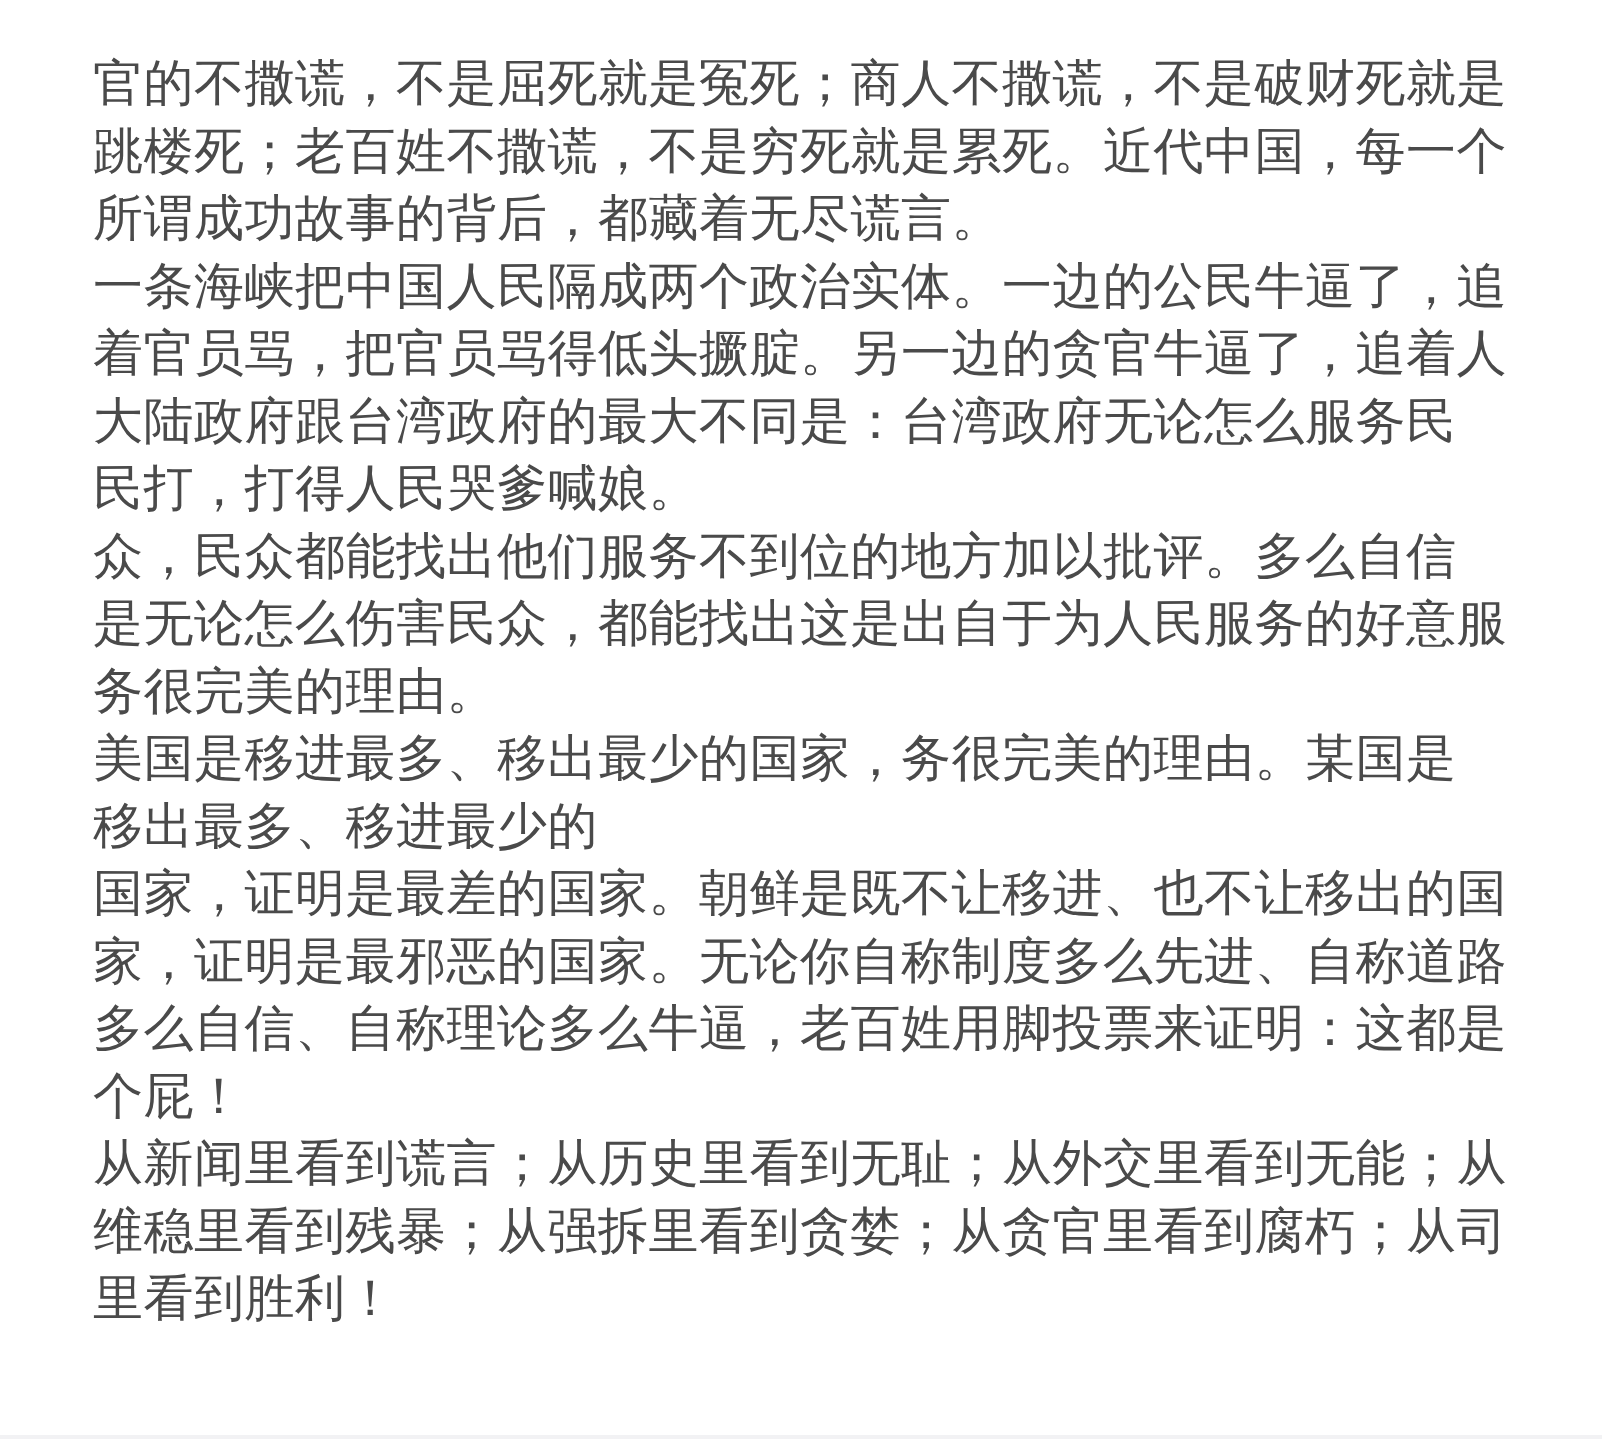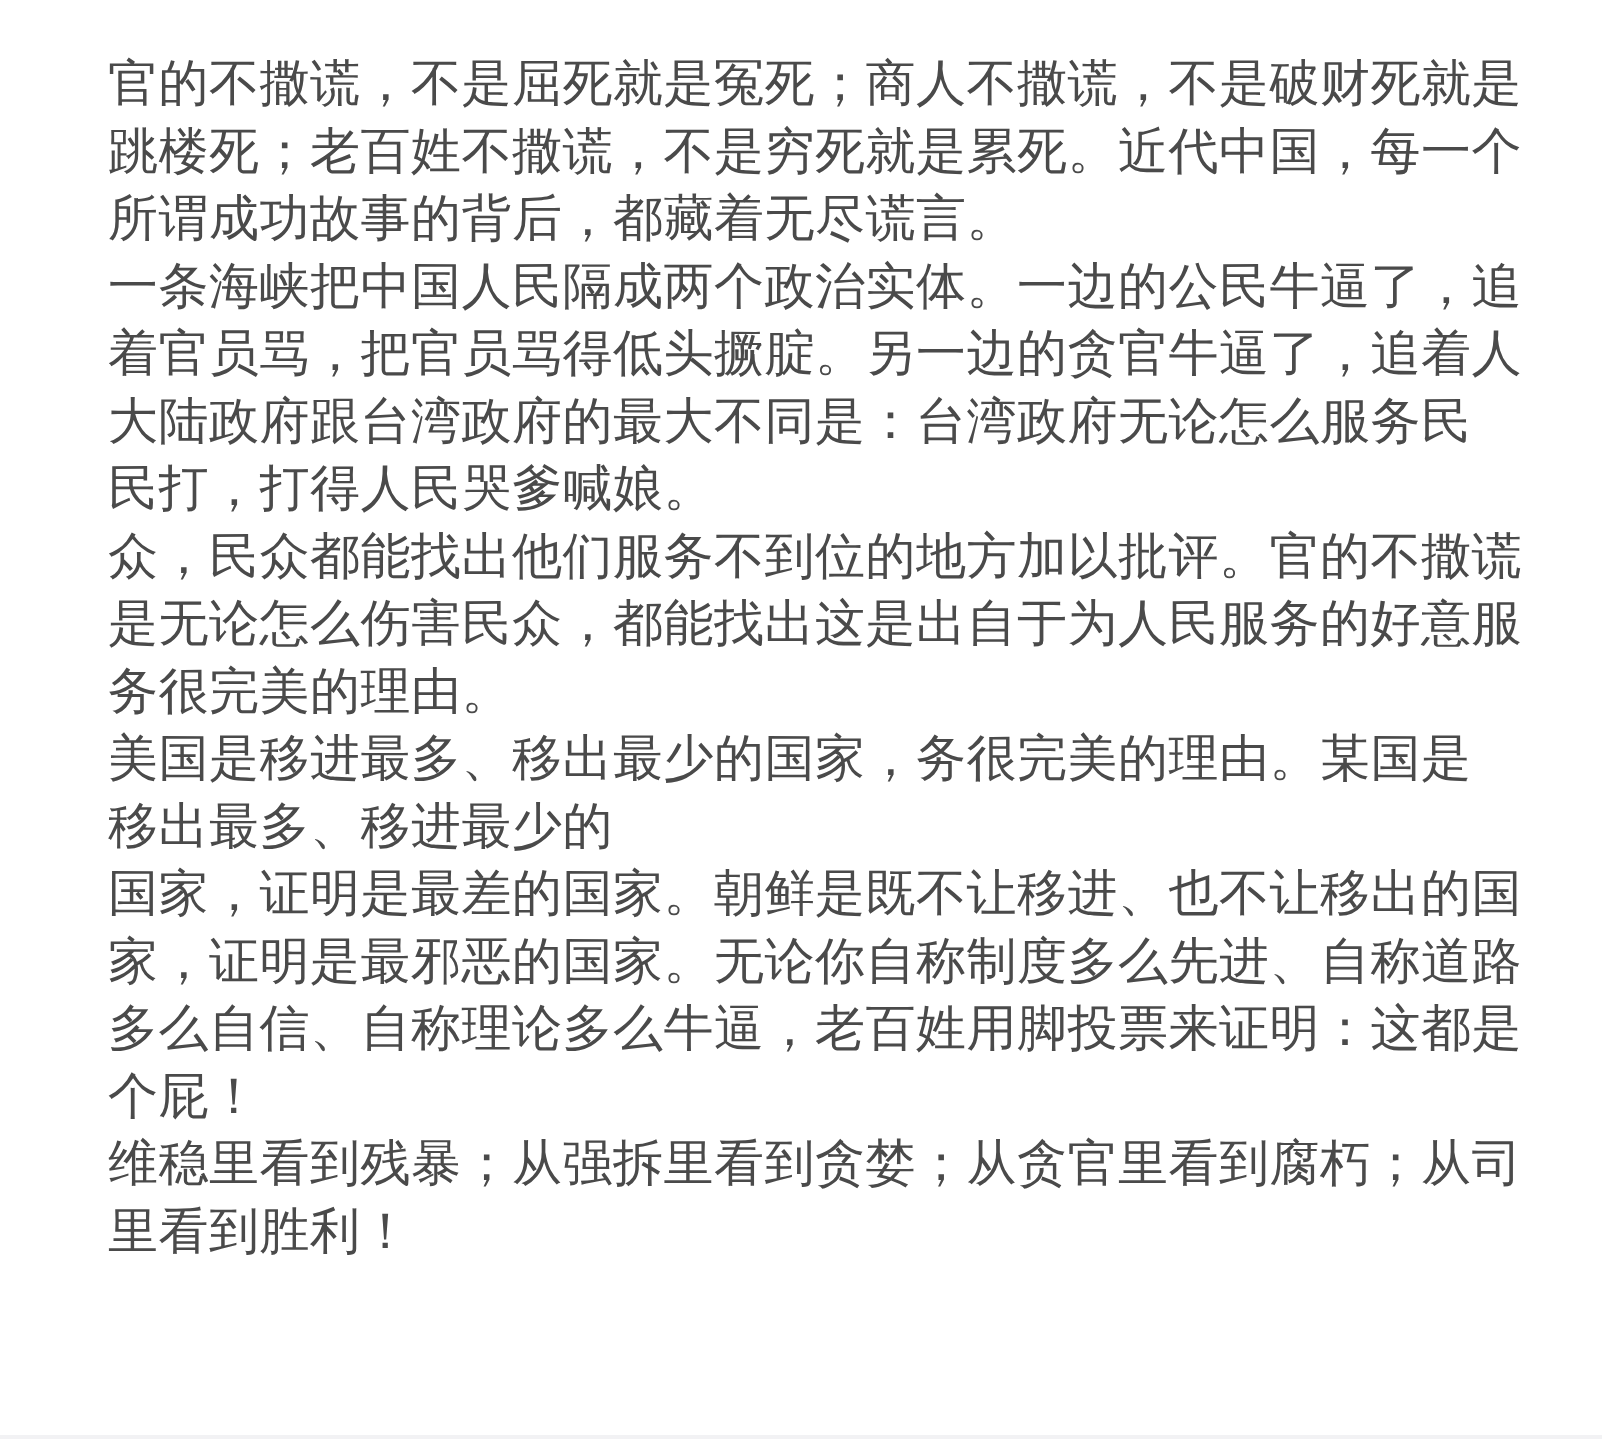--- a/index.html
+++ b/index.html
@@ -20,21 +20,20 @@
     left: 93px;
     right: 60px;
     color: #4a4a4a;
     font-size: 50px;
     line-height: 67.5px;
     letter-spacing: 0.5px;
   }
   .line {
     white-space: nowrap;
     min-height: 67.5px;
-    margin-left: 15px;
   }
   .bottom-strip {
     position: absolute;
     left: 0;
     bottom: 0;
     width: 100%;
     height: 4px;
     background: #f2f2f4;
   }
 </style>
@@ -42,26 +41,27 @@
 <body>
 
 <div class="doc">
   <div class="line">官的不撒谎，不是屈死就是冤死；商人不撒谎，不是破财死就是</div>
   <div class="line">跳楼死；老百姓不撒谎，不是穷死就是累死。近代中国，每一个</div>
   <div class="line">所谓成功故事的背后，都藏着无尽谎言。</div>
   <div class="line">一条海峡把中国人民隔成两个政治实体。一边的公民牛逼了，追</div>
   <div class="line">着官员骂，把官员骂得低头撅腚。另一边的贪官牛逼了，追着人</div>
   <div class="line">大陆政府跟台湾政府的最大不同是：台湾政府无论怎么服务民</div>
   <div class="line">民打，打得人民哭爹喊娘。</div>
-  <div class="line">众，民众都能找出他们服务不到位的地方加以批评。官的不撒谎</div>
+  <div class="line">众，民众都能找出他们服务不到位的地方加以批评。多么自信</div>
   <div class="line">是无论怎么伤害民众，都能找出这是出自于为人民服务的好意服</div>
   <div class="line">务很完美的理由。</div>
   <div class="line">美国是移进最多、移出最少的国家，务很完美的理由。某国是</div>
   <div class="line">移出最多、移进最少的</div>
   <div class="line">国家，证明是最差的国家。朝鲜是既不让移进、也不让移出的国</div>
   <div class="line">家，证明是最邪恶的国家。无论你自称制度多么先进、自称道路</div>
   <div class="line">多么自信、自称理论多么牛逼，老百姓用脚投票来证明：这都是</div>
   <div class="line">个屁！</div>
+  <div class="line">从新闻里看到谎言；从历史里看到无耻；从外交里看到无能；从</div>
   <div class="line">维稳里看到残暴；从强拆里看到贪婪；从贪官里看到腐朽；从司</div>
   <div class="line">里看到胜利！</div>
 </div>
 
 <div class="bottom-strip"></div>
 
 </body></html>

